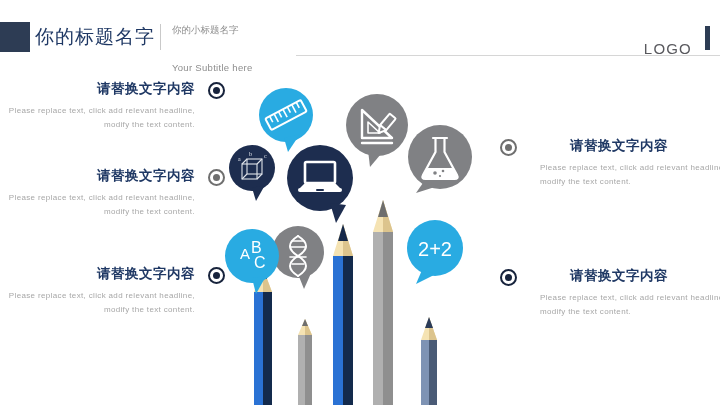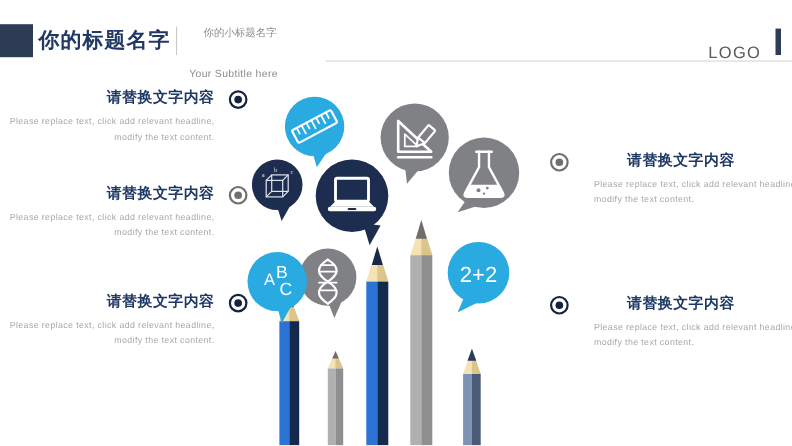--- a/index.html
+++ b/index.html
@@ -12,29 +12,29 @@
   .slide{position:absolute;inset:0;}
 
   
   .header{position:absolute;left:0;top:0;width:720px;height:62px;}
   .hdr-square{
     position:absolute;left:0;top:22px;width:30px;height:30px;
     background:#2d3c54;
   }
   .hdr-title{
     position:absolute;left:35px;top:24px;
-    font-size:19px;font-weight:bold;color:#1f3864;letter-spacing:1px;
+    font-size:19px;font-weight:normal;color:#1f3864;letter-spacing:1px;
     white-space:nowrap;
   }
   .hdr-divider{
     position:absolute;left:160px;top:24px;width:1px;height:26px;
     background:#c9c9c9;
   }
   .hdr-sub1{
-    position:absolute;left:185px;top:24px;
+    position:absolute;left:172px;top:24px;
     font-size:9.5px;color:#8d8d8d;white-space:nowrap;
   }
   .hdr-sub2{
     position:absolute;left:172px;top:38px;
     font-size:9.5px;color:#8d8d8d;white-space:nowrap;letter-spacing:.3px;margin-top:24px;
   }
   .hdr-logo{
     position:absolute;right:28px;top:40px;
     font-size:15px;color:#59595e;letter-spacing:1.2px;text-align:right;
   }

